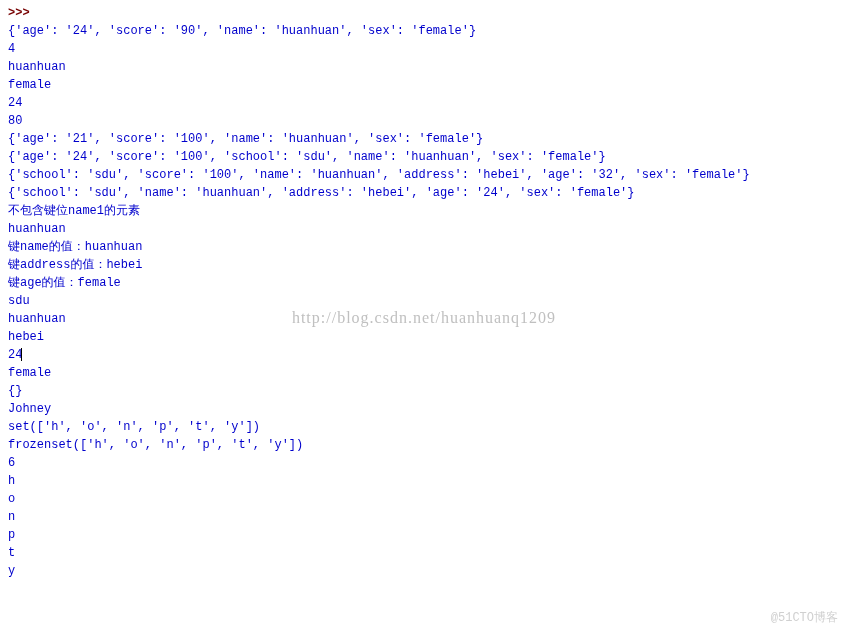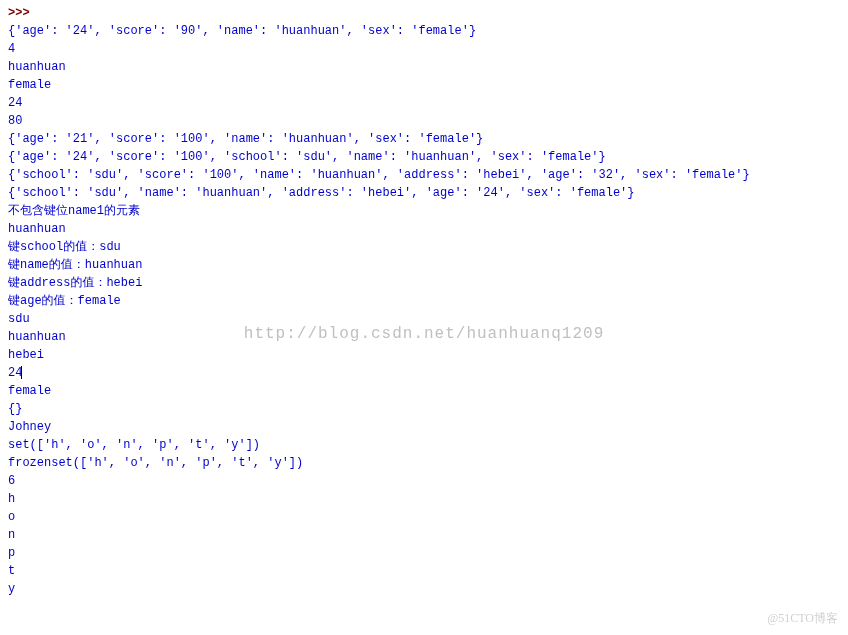--- a/index.html
+++ b/index.html
@@ -34,33 +34,32 @@
       background: #000;
       vertical-align: middle;
       margin-left: -1px;
     }
     .watermark {
       position: absolute;
       top: 50%;
       left: 50%;
       transform: translate(-50%, -50%);
       color: #c0c0c0;
-      font-family: Liberation Mono, monospace;
+      font-family: Liberation Serif, serif;
       font-size: 16px;
       letter-spacing: 1px;
       pointer-events: none;
       font-weight: normal;
-      margin-top: 16px;
     }
     .watermark-bottom {
       position: absolute;
       bottom: 8px;
       right: 10px;
       color: #d0d0d0;
-      font-family: Liberation Serif, serif;
+      font-family: Liberation Mono, monospace;
       font-size: 12px;
       pointer-events: none;
     }
   </style>
 </head>
 <body>
 
 <div>
   <div class="line"><span class="prompt">&gt;&gt;&gt; </span></div>
   <div class="line">{'age': '24', 'score': '90', 'name': 'huanhuan', 'sex': 'female'}</div>
@@ -68,21 +67,20 @@
   <div class="line">huanhuan</div>
   <div class="line">female</div>
   <div class="line">24</div>
   <div class="line">80</div>
   <div class="line">{'age': '21', 'score': '100', 'name': 'huanhuan', 'sex': 'female'}</div>
   <div class="line">{'age': '24', 'score': '100', 'school': 'sdu', 'name': 'huanhuan', 'sex': 'female'}</div>
   <div class="line">{'school': 'sdu', 'score': '100', 'name': 'huanhuan', 'address': 'hebei', 'age': '32', 'sex': 'female'}</div>
   <div class="line">{'school': 'sdu', 'name': 'huanhuan', 'address': 'hebei', 'age': '24', 'sex': 'female'}</div>
   <div class="line">不包含键位name1的元素</div>
   <div class="line">huanhuan</div>
-  <div class="line">键school的值：sdu</div>
   <div class="line">键name的值：huanhuan</div>
   <div class="line">键address的值：hebei</div>
   <div class="line">键age的值：female</div>
   <div class="line">sdu</div>
   <div class="line">huanhuan</div>
   <div class="line">hebei</div>
   <div class="line"><span>24</span><span class="cursor"></span></div>
   <div class="line">female</div>
   <div class="line">{}</div>
   <div class="line">Johney</div>

